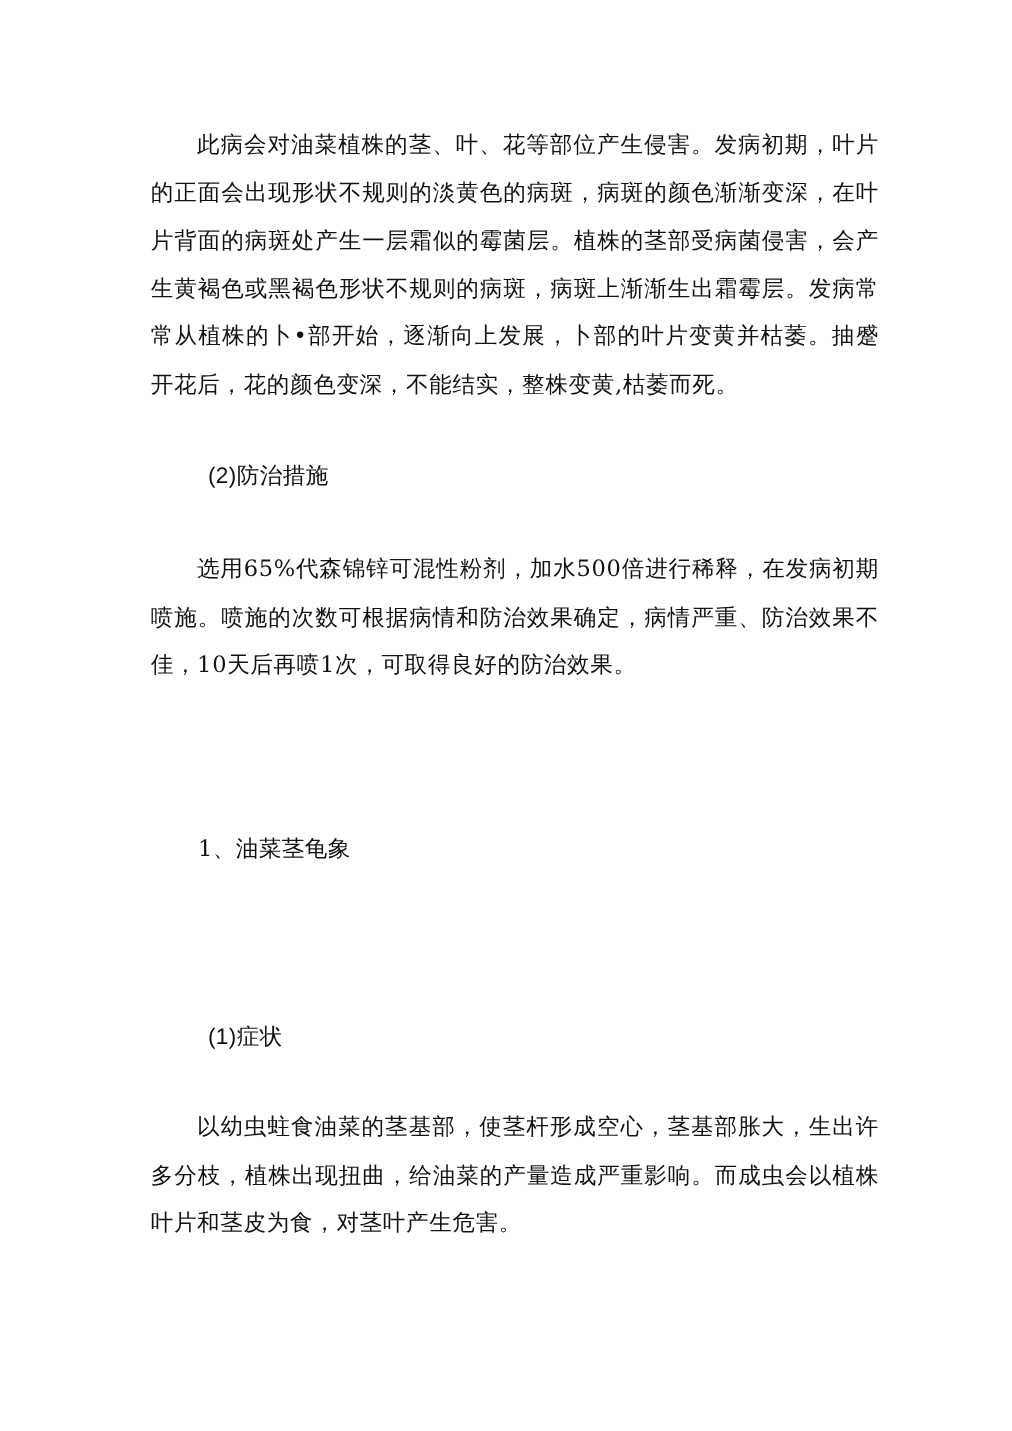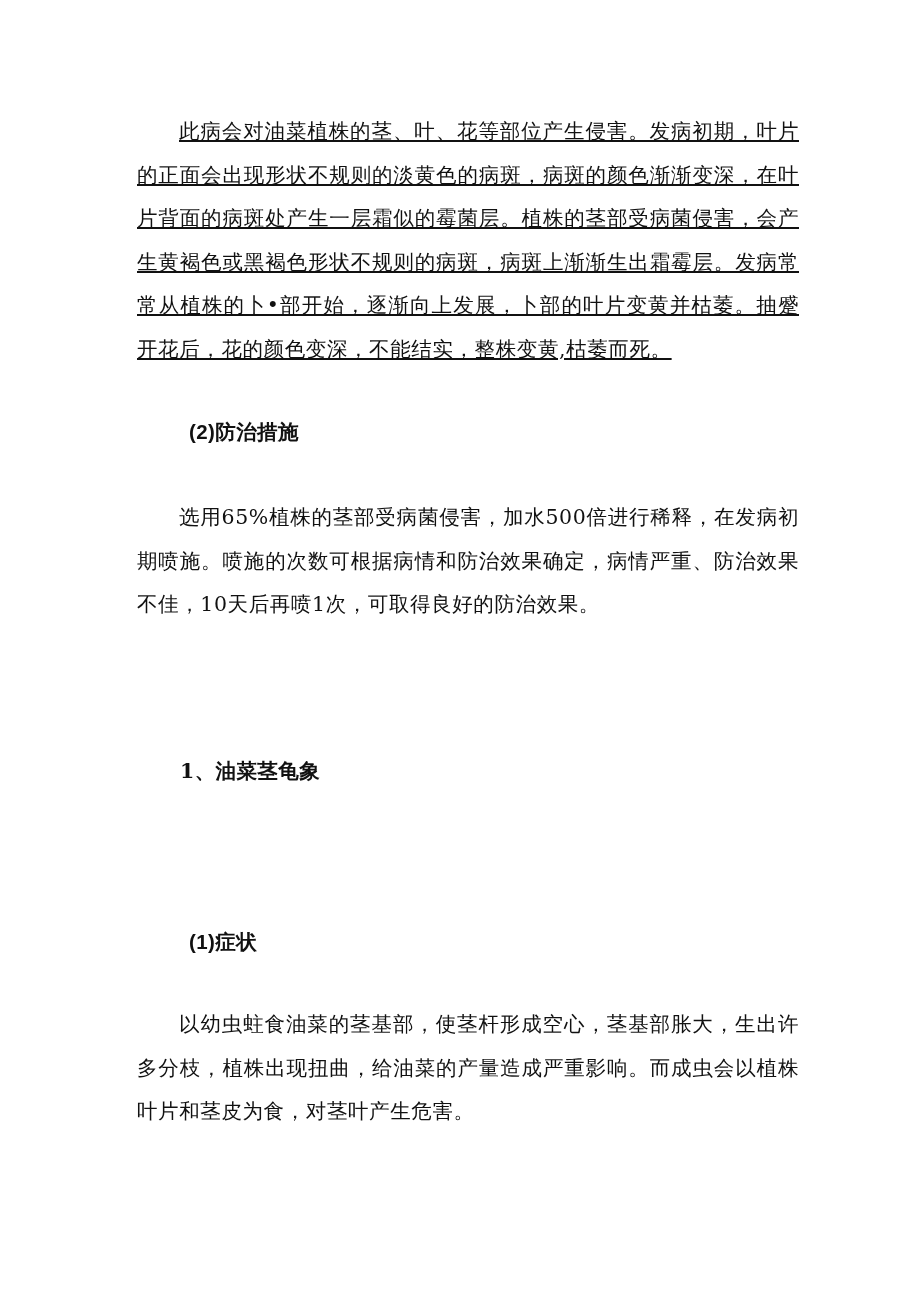--- a/index.html
+++ b/index.html
@@ -2,33 +2,33 @@
 <html><head>
 <meta charset="utf-8">
 <style>
   html, body { margin:0; padding:0; background:#ffffff; }
   body { width:920px; height:1301px; position:relative; overflow:hidden;
          font-family:"DejaVu Serif", "Liberation Serif", serif; color:#111; }
   .page { position:absolute; left:0; top:0; width:920px; height:1301px; }
   .para { position:absolute; left:137px; width:662px; font-size:20.5px;
           line-height:43.5px; letter-spacing:0.6px; text-align:justify; margin:0; }
   .indent { text-indent:42px; }
-  .head { position:absolute; font-size:20.5px; margin:0; letter-spacing:0.4px;font-weight:bold; }
+  .head { position:absolute; font-size:20.5px; margin:0; letter-spacing:0.4px; }
   .sans { font-family:"Liberation Sans", "DejaVu Sans", sans-serif; }
 </style>
 </head>
 <body>
 
 <div class="page">
 
-  <p class="para indent" style="top:110px;text-decoration:underline;">此病会对油菜植株的茎、叶、花等部位产生侵害。发病初期，叶片的正面会出现形状不规则的淡黄色的病斑，病斑的颜色渐渐变深，在叶片背面的病斑处产生一层霜似的霉菌层。植株的茎部受病菌侵害，会产生黄褐色或黑褐色形状不规则的病斑，病斑上渐渐生出霜霉层。发病常常从植株的卜•部开始，逐渐向上发展，卜部的叶片变黄并枯萎。抽蹙开花后，花的颜色变深，不能结实，整株变黄,枯萎而死。</p>
+  <p class="para indent" style="top:110px;">此病会对油菜植株的茎、叶、花等部位产生侵害。发病初期，叶片的正面会出现形状不规则的淡黄色的病斑，病斑的颜色渐渐变深，在叶片背面的病斑处产生一层霜似的霉菌层。植株的茎部受病菌侵害，会产生黄褐色或黑褐色形状不规则的病斑，病斑上渐渐生出霜霉层。发病常常从植株的卜•部开始，逐渐向上发展，卜部的叶片变黄并枯萎。抽蹙开花后，花的颜色变深，不能结实，整株变黄,枯萎而死。</p>
 
   <p class="head sans" style="left:189px; top:418px;">(2)防治措施</p>
 
-  <p class="para indent sans-mixed" style="top:496px;">选用65%植株的茎部受病菌侵害，加水500倍进行稀释，在发病初期喷施。喷施的次数可根据病情和防治效果确定，病情严重、防治效果不佳，10天后再喷1次，可取得良好的防治效果。</p>
+  <p class="para indent sans-mixed" style="top:496px;">选用65%代森锦锌可混性粉剂，加水500倍进行稀释，在发病初期喷施。喷施的次数可根据病情和防治效果确定，病情严重、防治效果不佳，10天后再喷1次，可取得良好的防治效果。</p>
 
 
   <p class="head" style="left:180px; top:757px;">1、油菜茎龟象</p>
 
 
   <p class="head sans" style="left:189px; top:928px;">(1)症状</p>
 
   <p class="para indent" style="top:1003px;">以幼虫蛀食油菜的茎基部，使茎杆形成空心，茎基部胀大，生出许多分枝，植株出现扭曲，给油菜的产量造成严重影响。而成虫会以植株叶片和茎皮为食，对茎叶产生危害。</p>
 
 </div>

